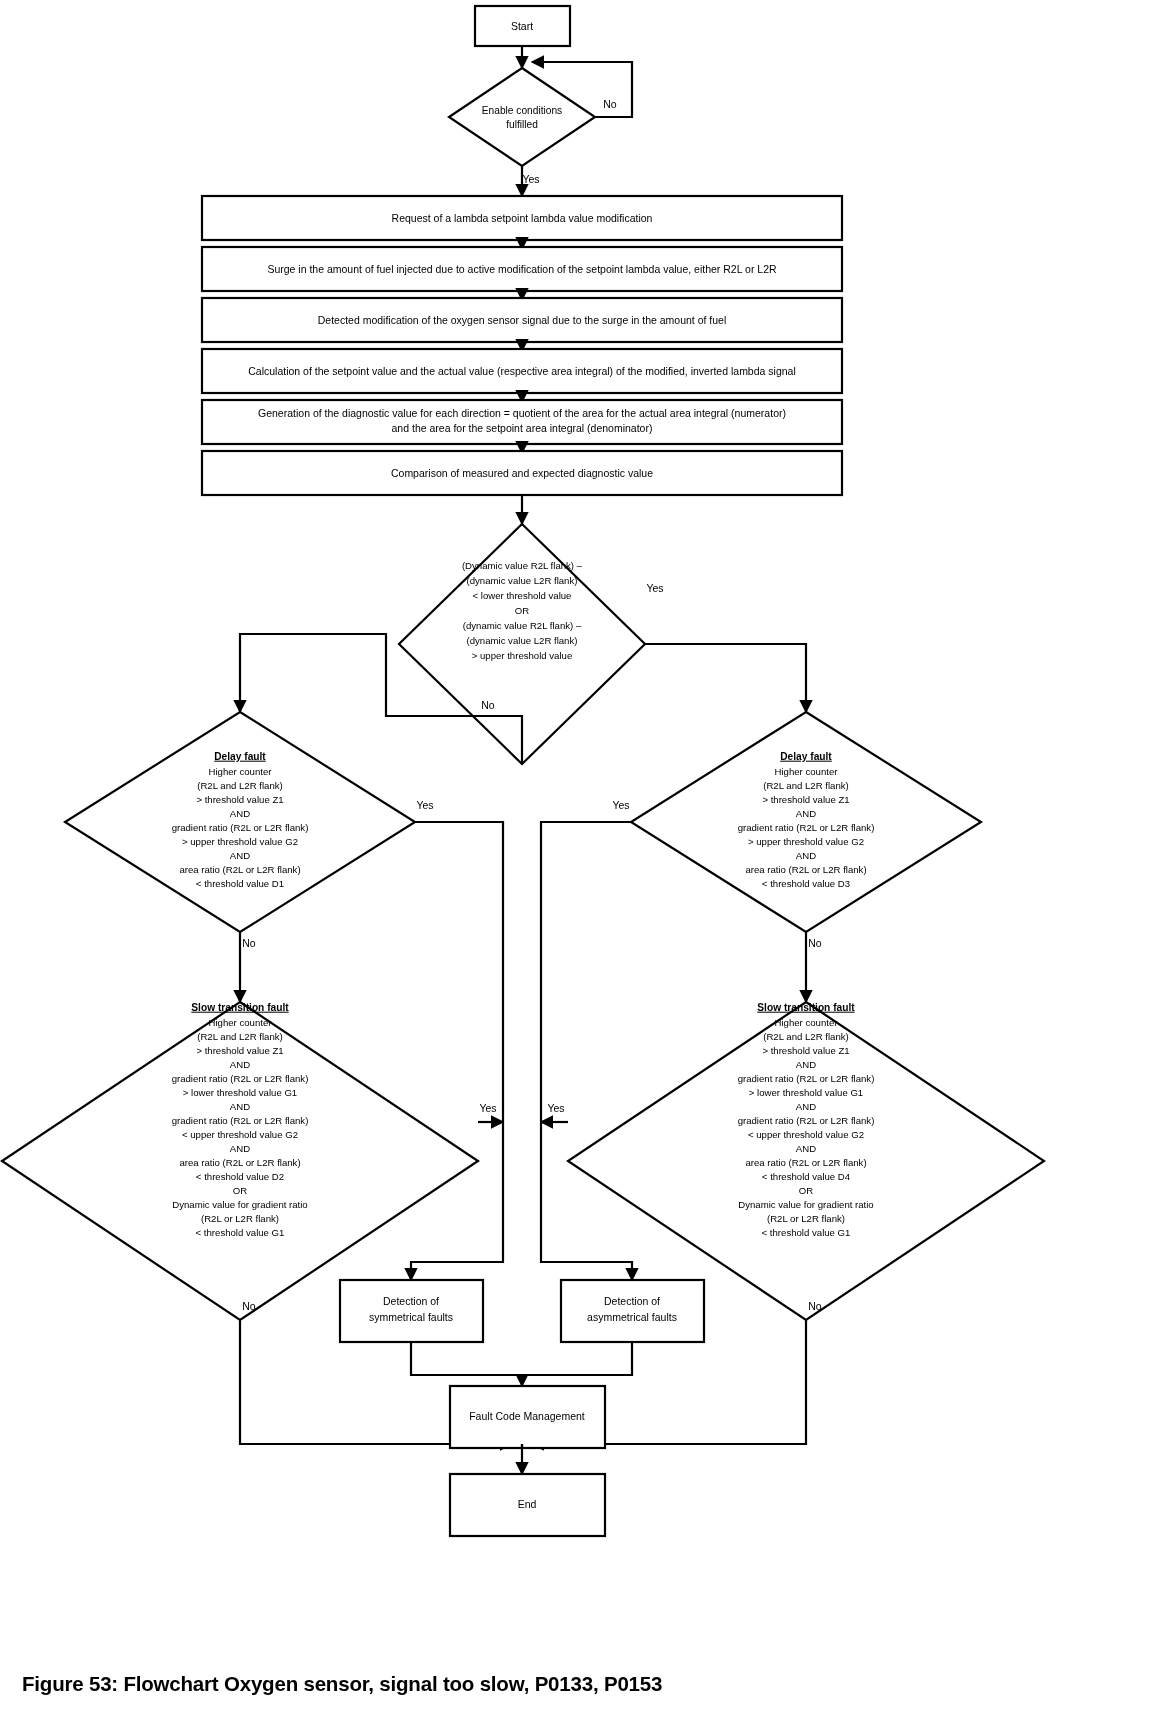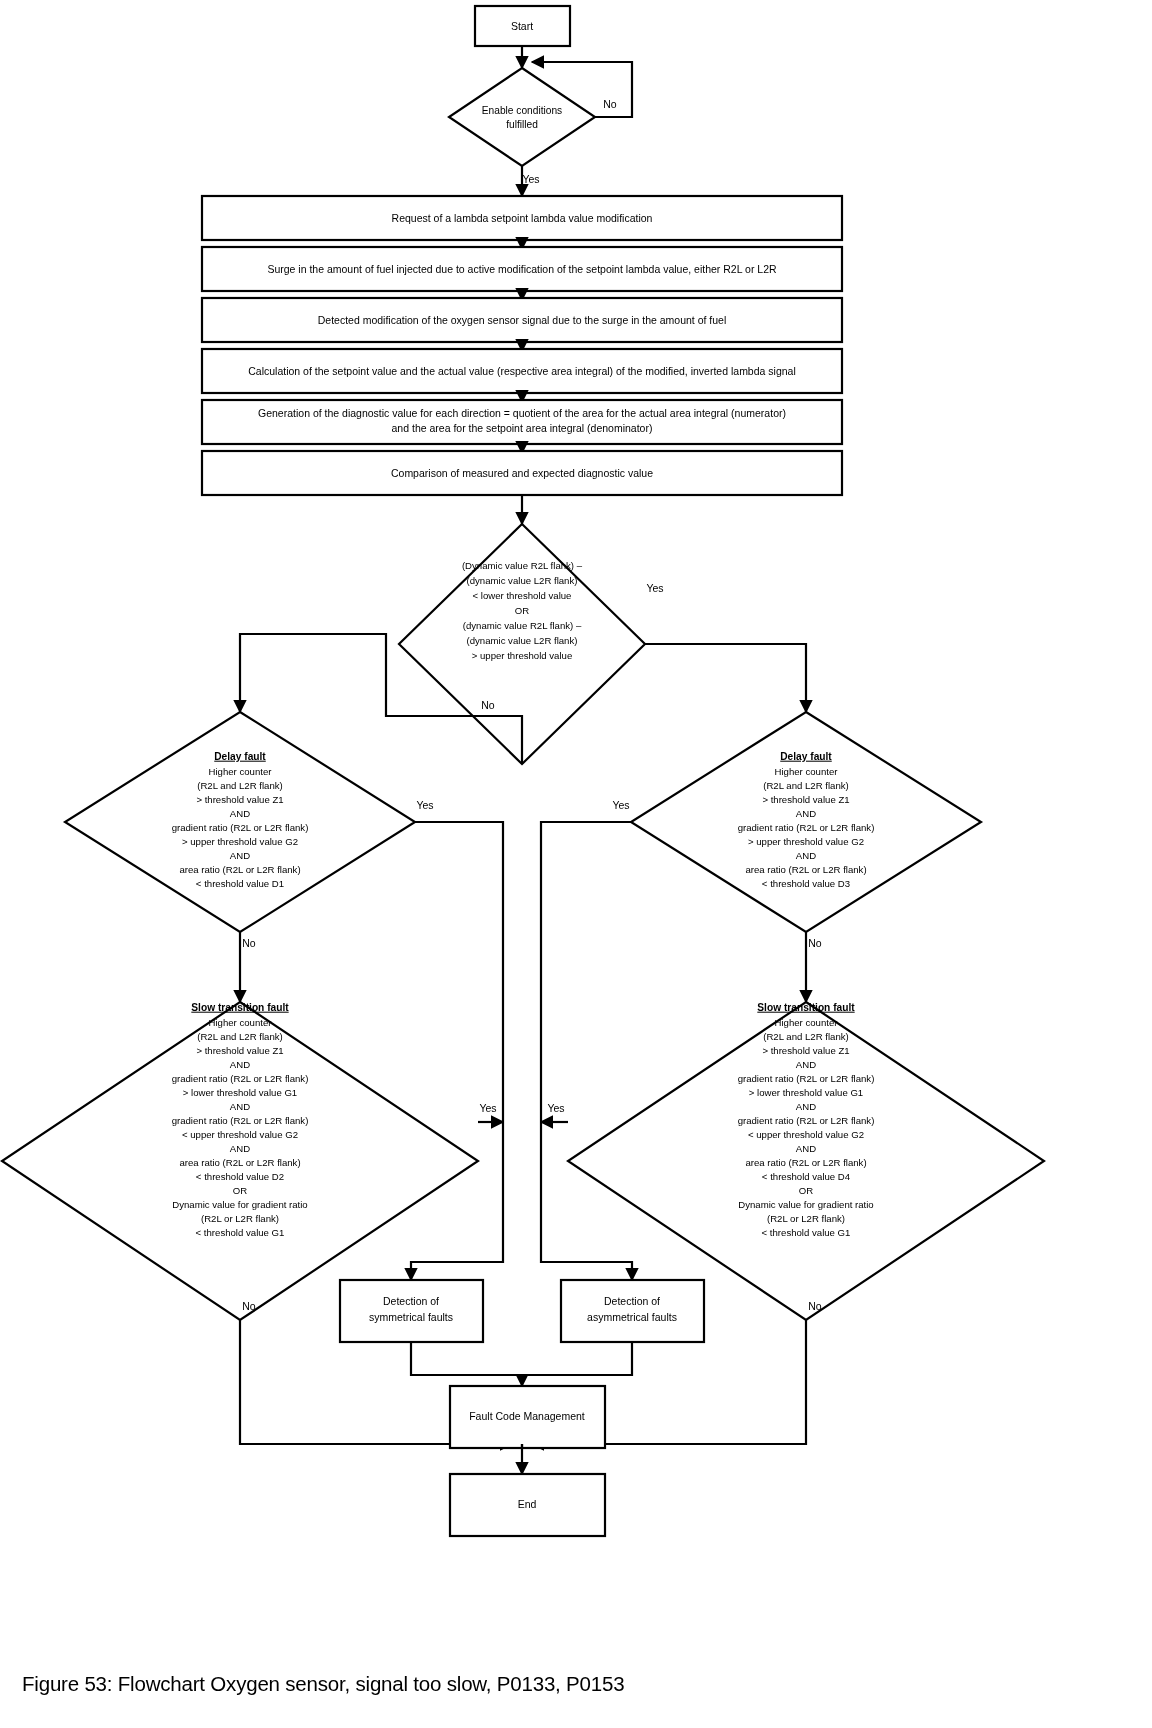--- a/index.html
+++ b/index.html
@@ -48,21 +48,21 @@
   svg#flowchart text.t-dia  { font-size: 9.6px; }
   svg#flowchart text.t-dia-big { font-size: 10.2px; }
   svg#flowchart text.t-lbl  { font-size: 10.5px; }
   svg#flowchart text.t-hdr  { font-size: 10.2px; font-weight: bold; text-decoration: underline; }
   .caption {
     position: absolute;
     left: 22px;
     top: 1672px;
     font-family: "Liberation Sans", sans-serif;
     font-size: 20.5px;
-    font-weight: normal;
+    font-weight: bold;
     color: #000000;
     letter-spacing: -0.2px;
     white-space: nowrap;
   }
 </style>
 </head>
 <body>
 
 <div id="flow-root">
 

